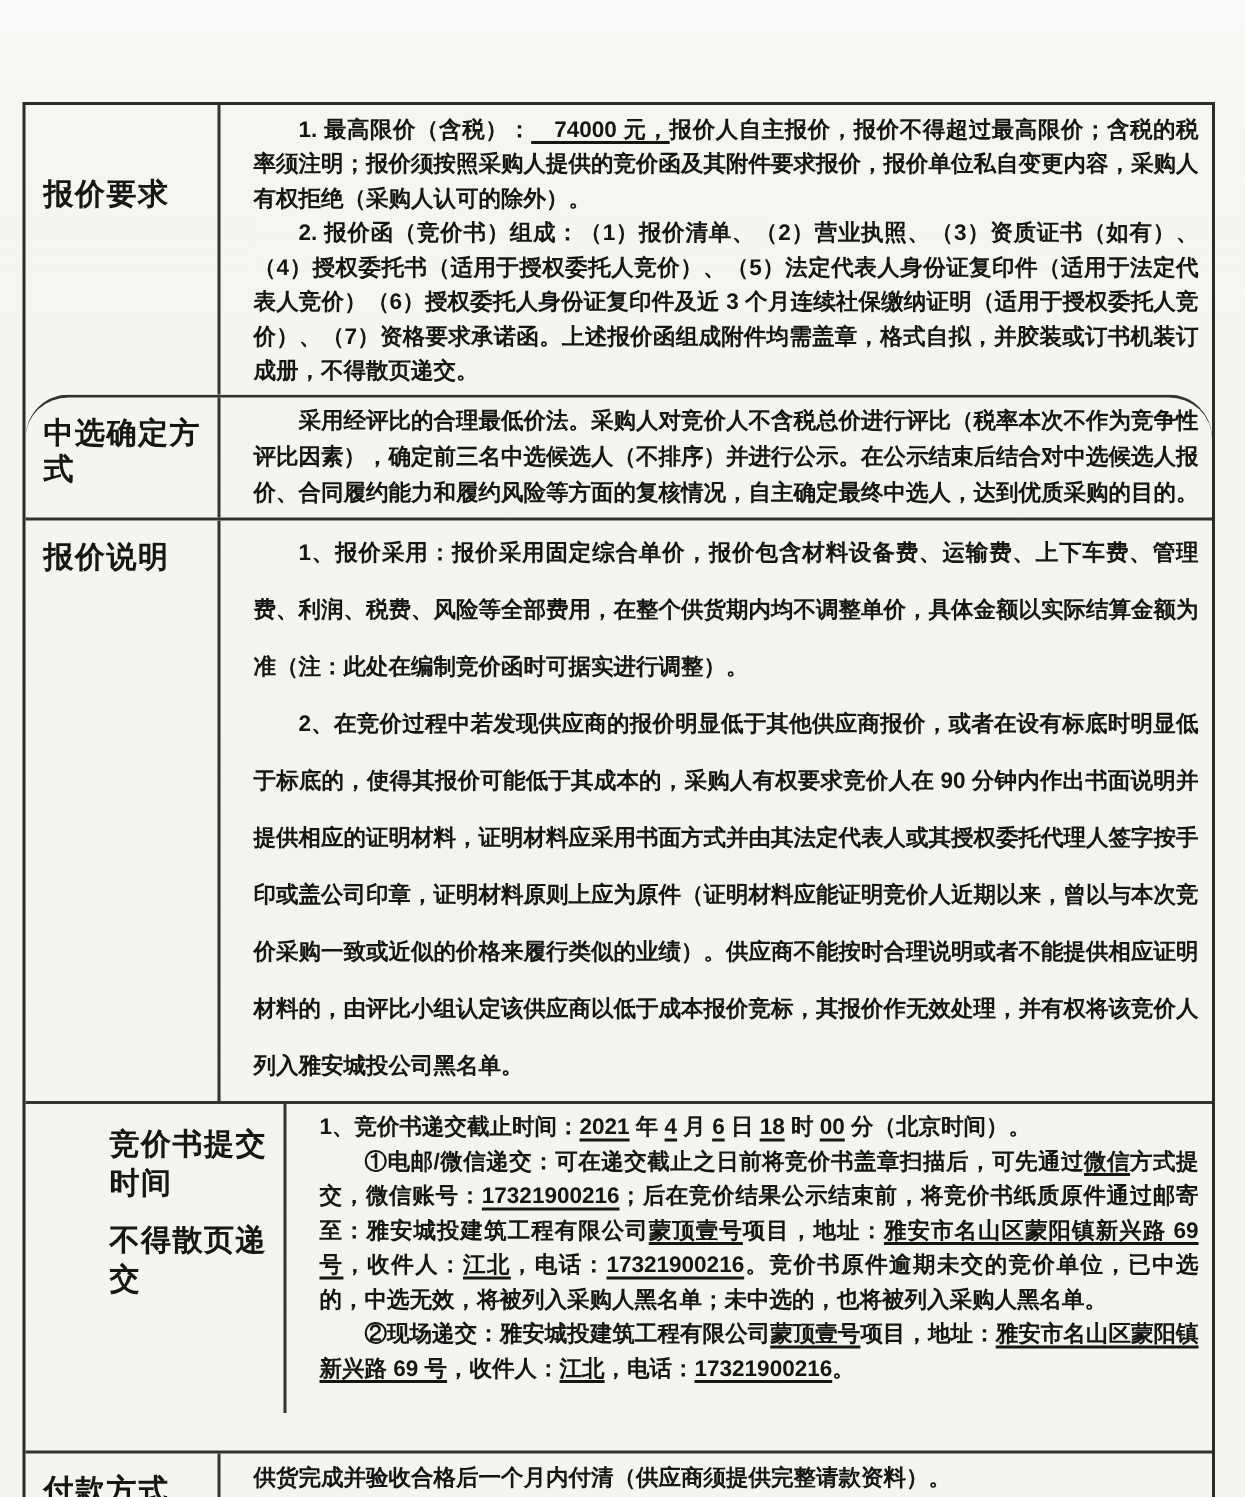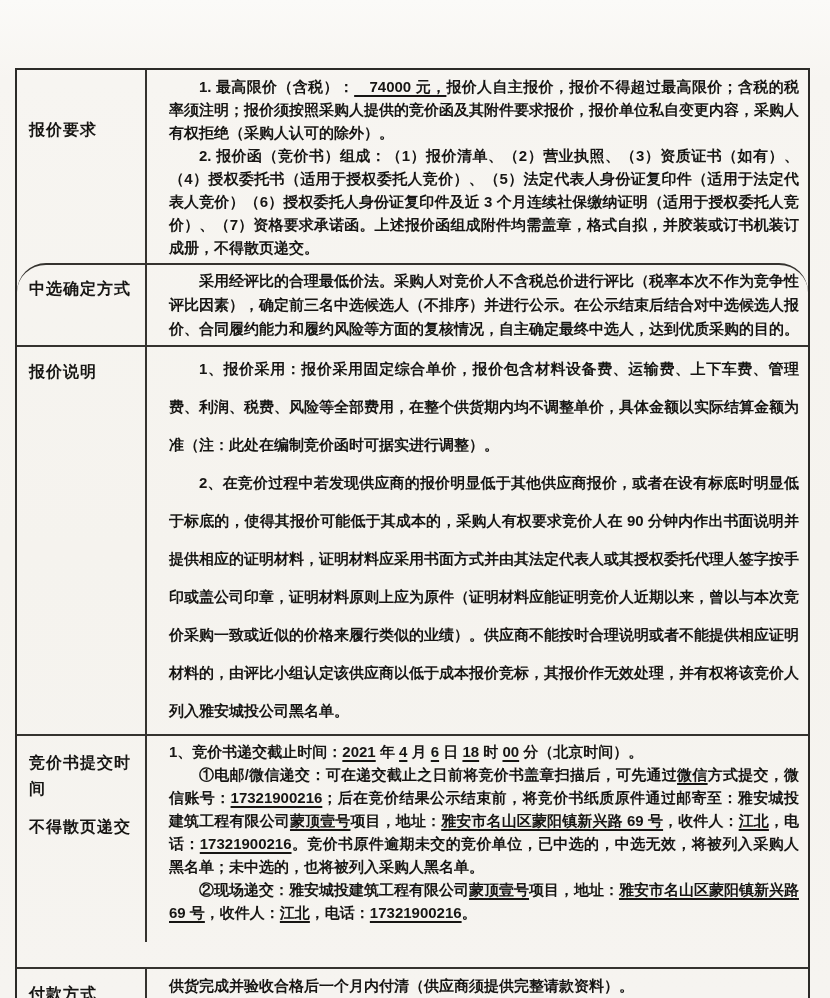--- a/index.html
+++ b/index.html
@@ -31,21 +31,21 @@
     align-items: stretch;
     box-sizing: border-box;
   }
   .trow + .trow { border-top: 2px solid #35332f; }
   .label-cell {
     width: 130px;
     min-width: 130px;
     box-sizing: border-box;
     border-right: 2px solid #35332f;
     padding: 4px 6px 6px 12px;
-    font-size: 16px;
+    font-size: 20px;
     font-weight: 700;
     letter-spacing: 1px;
   }
   .label-line { line-height: 24px; }
   .content-cell {
     flex: 1;
     box-sizing: border-box;
     padding: 5px 9px 4px 22px;
     font-size: 15px;
     font-weight: 600;
@@ -66,21 +66,21 @@
   .row-selection-method { min-height: 71px; border-radius: 29px; }
   .row-selection-method .content-cell { line-height: 24px; padding-top: 4px; }
   .row-selection-method .label-cell { padding-top: 12px; }
 
   .row-quote-notes { min-height: 377px; }
   .row-quote-notes .content-cell { line-height: 38px; padding-top: 3px; }
   .row-quote-notes .label-cell { padding-top: 13px; }
 
   .row-submission { min-height: 208px; }
   .row-submission .content-cell { line-height: 23px; padding-top: 4px; }
-  .row-submission .label-cell { padding-top: 14px; }
+  .row-submission .label-cell { padding-top: 14px; margin-left: 44px; }
   .row-submission .label-line { line-height: 26px; }
   .row-submission .label-line + .label-line { margin-top: 12px; }
 
   .row-payment { min-height: 47px; margin-top: 25px; }
   .row-payment .content-cell { line-height: 23px; padding-top: 5px; }
   .row-payment .label-cell { padding-top: 13px; }
 
   
   .content-cell span { font-family: inherit; }
 </style>

